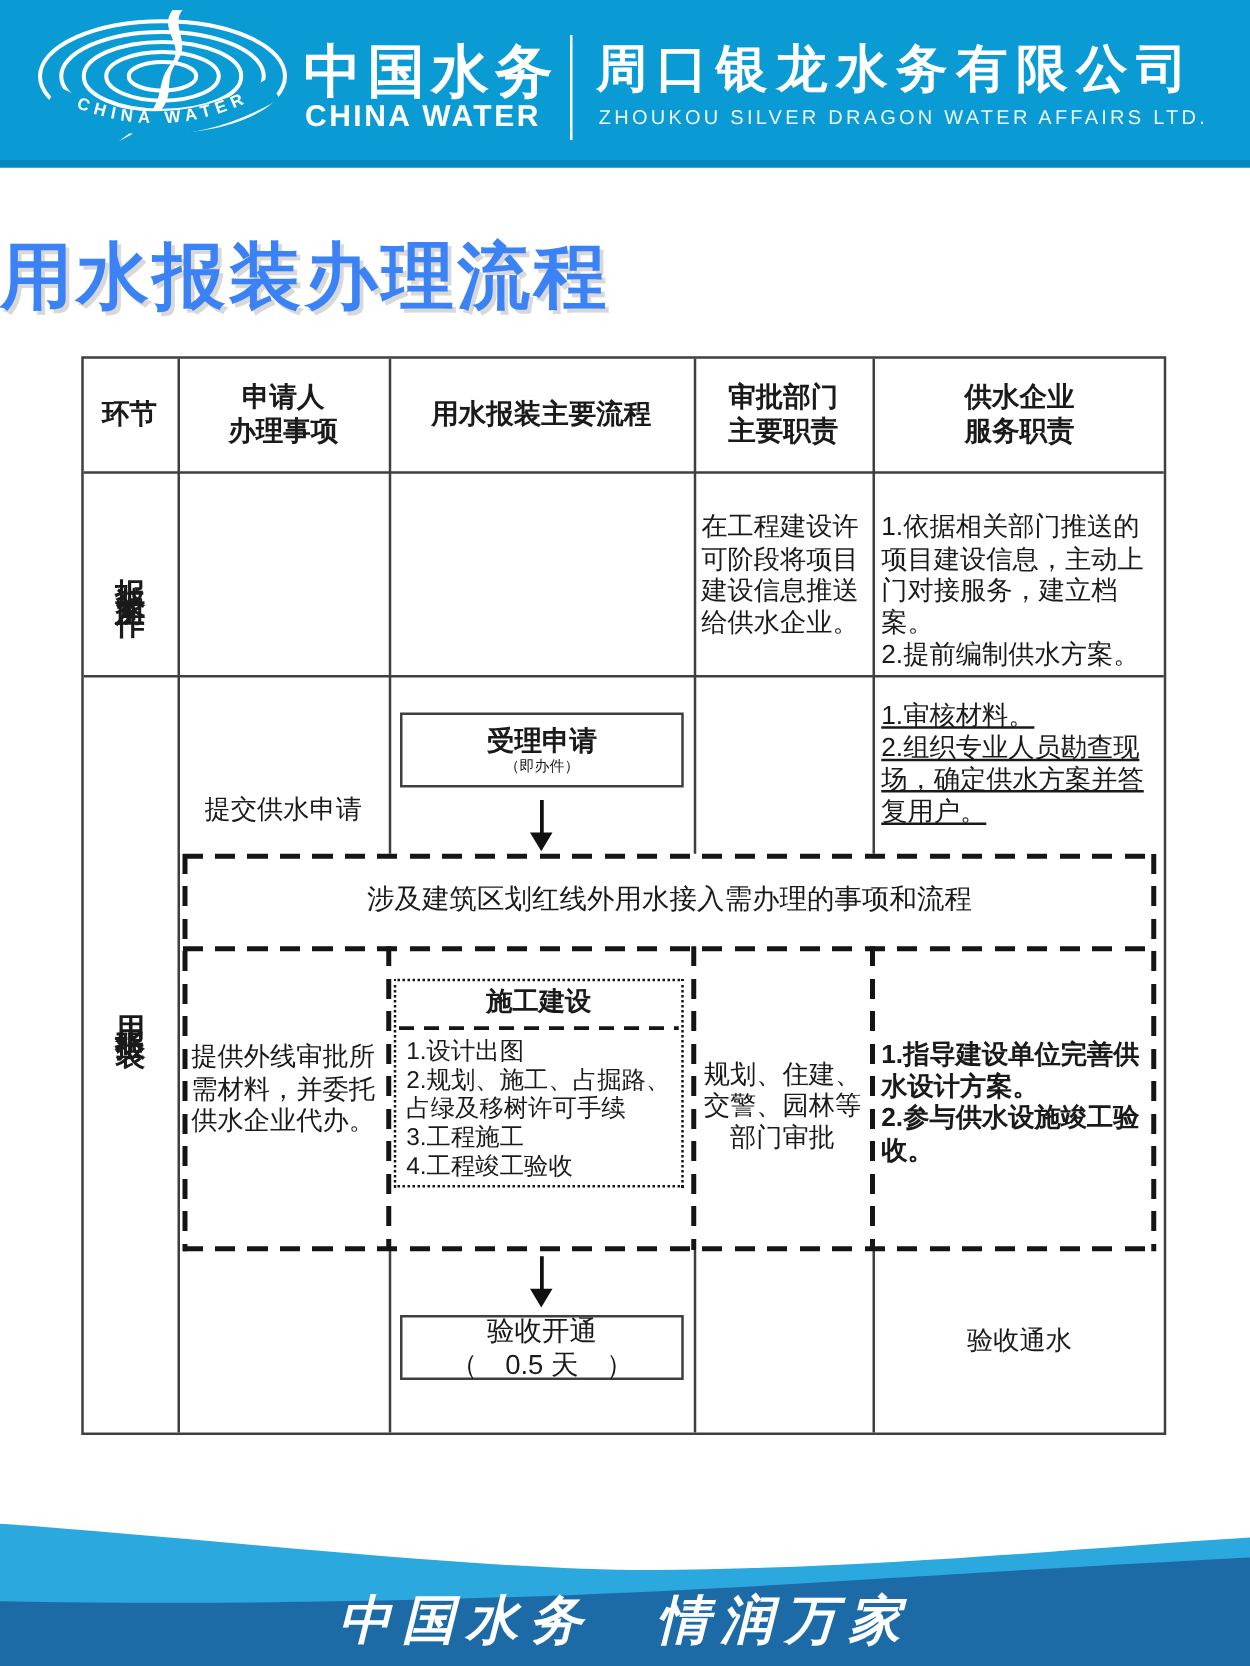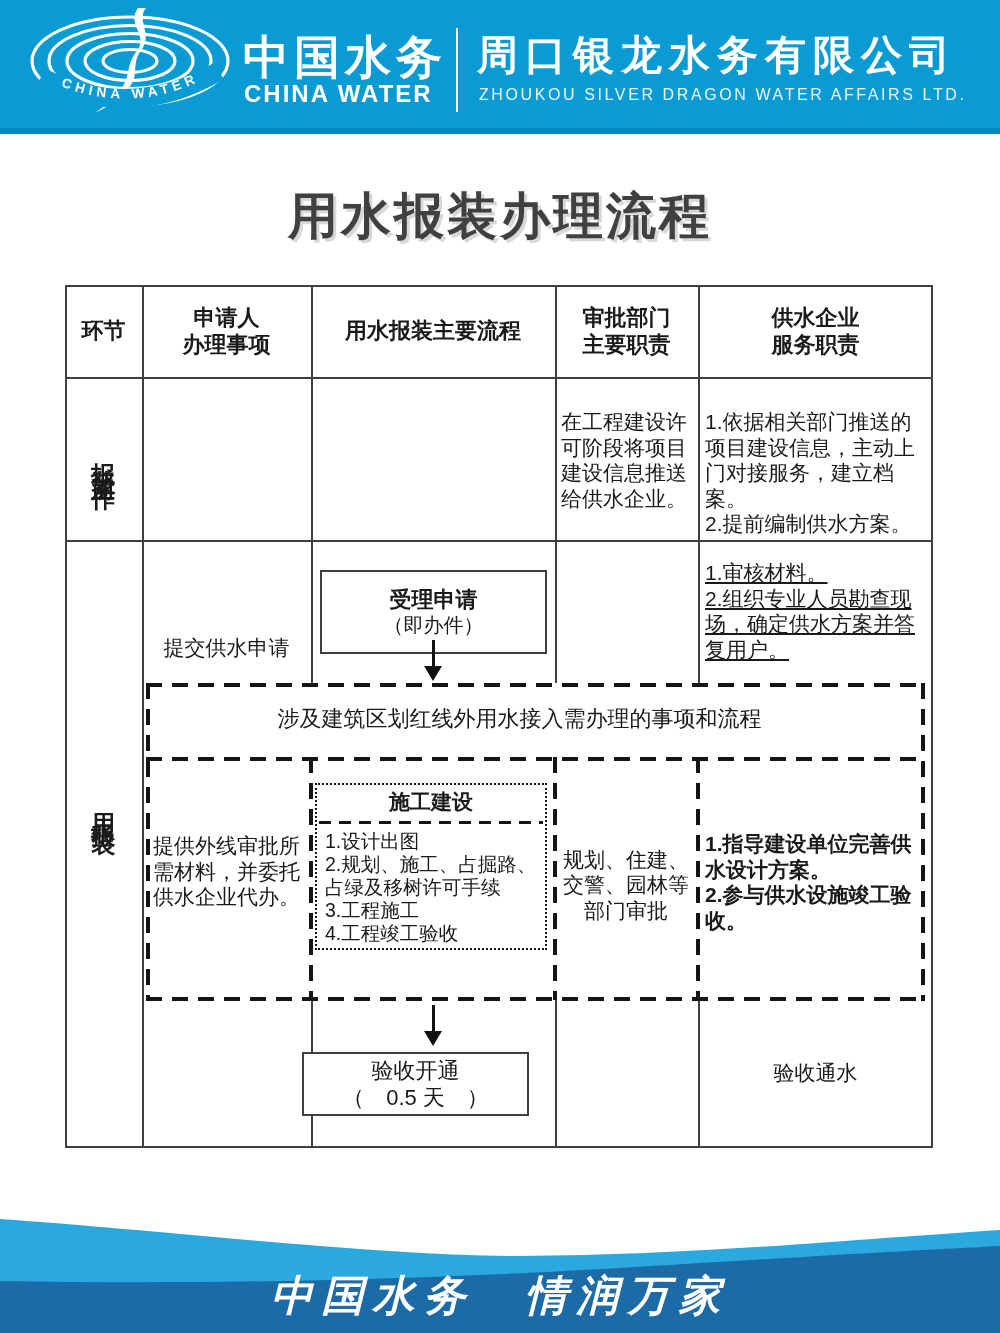--- a/index.html
+++ b/index.html
@@ -10,42 +10,42 @@
   
   .header { position:absolute; left:0; top:0; width:1000px; height:134px; background:#0a9bd4; }
   .header-strip { position:absolute; left:0; top:128px; width:1000px; height:6px; background:#0689bd; }
   .brand-cn { position:absolute; left:243px; top:27px; color:#fff; font-size:46px; font-weight:bold; letter-spacing:5px; font-family:"DejaVu Sans", sans-serif; }
   .brand-en { position:absolute; left:244px; top:80px; color:#fff; font-size:24px; font-weight:bold; letter-spacing:2px; }
   .hdr-divider { position:absolute; left:456px; top:28px; width:2px; height:84px; background:#ffffff; }
   .company-cn { position:absolute; left:477px; top:28px; color:#fff; font-size:41px; font-weight:bold; letter-spacing:7px; font-family:"DejaVu Sans", sans-serif; white-space:nowrap; }
   .company-en { position:absolute; left:479px; top:86px; color:rgba(255,255,255,0.92); font-size:16px; letter-spacing:2.6px; white-space:nowrap; }
 
   
-  .page-title { position:absolute; left:0; top:183px; width:1000px; text-align:center; font-size:50px; font-weight:bold; color:#404040; letter-spacing:3px; font-family:"DejaVu Sans", sans-serif; text-shadow:3px 3px 0 #d8d8d8; }
+  .page-title { position:absolute; left:0; top:183px; width:1000px; text-align:left; font-size:58px; font-weight:bold; color:#3b82f6; letter-spacing:3px; font-family:"DejaVu Sans", sans-serif; text-shadow:3px 3px 0 #d8d8d8; }
 
   
   .tframe { position:absolute; left:65px; top:285px; width:868px; height:863px; border:2px solid #3f3f3f; }
   .vline { position:absolute; width:2px; background:#3f3f3f; }
   .hline { position:absolute; height:2px; background:#3f3f3f; }
 
   
   .dash-h { position:absolute; height:4px; background:repeating-linear-gradient(90deg,#151515 0 16px,transparent 16px 26px); }
   .dash-v { position:absolute; width:4px; background:repeating-linear-gradient(180deg,#151515 0 16px,transparent 16px 26px); }
   .dotted-box { position:absolute; border:2.5px dotted #151515; background:#fff; }
   .dash-sep { position:absolute; height:3px; background:repeating-linear-gradient(90deg,#151515 0 12px,transparent 12px 20px); }
 
   
   .cell { position:absolute; color:#1a1a1a; font-size:21px; line-height:1.22; white-space:pre-line; }
   .flexc { display:flex; align-items:center; justify-content:center; text-align:center; }
   .th { font-weight:bold; font-size:22px; line-height:1.25; }
   .stage-v { writing-mode:vertical-rl; text-orientation:upright; font-weight:bold; font-size:24px; letter-spacing:6px; color:#1a1a1a; }
 
   .flow-box { position:absolute; border:2px solid #3f3f3f; background:#fff; display:flex; flex-direction:column; align-items:center; justify-content:center; color:#1a1a1a; }
   .flow-box .bt { font-size:22px; font-weight:bold; line-height:1.2; }
-  .flow-box .bs { font-size:20px; line-height:1.2; }
+  .flow-box .bs { font-size:12px; line-height:1.2; }
   .flow-box2 .bt2 { font-size:22px; line-height:1.25; }
 
   .arrow-shaft { position:absolute; width:3px; background:#111; }
   .arrow-head { position:absolute; width:0; height:0; border-left:9px solid transparent; border-right:9px solid transparent; border-top:15px solid #111; }
 
   .items { position:absolute; color:#1a1a1a; font-size:19.5px; line-height:1.18; }
 
   
   .footer-svg { position:absolute; left:0; top:1180px; }
   .slogan { position:absolute; left:0; top:1266px; width:1000px; height:60px; display:flex; align-items:center; justify-content:center; color:#ffffff; font-size:42px; font-weight:bold; font-style:italic; letter-spacing:9px; font-family:"DejaVu Serif", serif; }
@@ -105,59 +105,59 @@
   </div>
   <div class="cell" style="left:561px; top:409px; width:134px;">在工程建设许可阶段将项目建设信息推送给供水企业。</div>
   <div class="cell" style="left:705px; top:409px; width:225px;">1.依据相关部门推送的项目建设信息，主动上门对接服务，建立档案。
 2.提前编制供水方案。</div>
 
   <div class="cell flexc" style="left:65px; top:540px; width:77px; height:530px;">
     <span class="stage-v">用水报装</span>
   </div>
 
   <div class="cell flexc" style="left:142px; top:540px; width:169px; height:143px;margin-top:36px;">提交供水申请</div>
-  <div class="flow-box" style="left:320px; top:570px; width:227px; height:84px;">
+  <div class="flow-box" style="left:320px; top:570px; width:227px; height:60px;">
     <div class="bt">受理申请</div>
     <div class="bs">（即办件）</div>
   </div>
   <div class="arrow-shaft" style="left:432px; top:640px; height:27px;"></div>
   <div class="arrow-head" style="left:424px; top:666px;"></div>
   <div class="cell" style="left:705px; top:560px; width:225px;text-decoration:underline;">1.审核材料。
 2.组织专业人员勘查现场，确定供水方案并答复用户。</div>
 
   <div class="dash-h" style="left:146px; top:683px; width:779px;"></div>
   <div class="dash-h" style="left:146px; top:997px; width:779px;"></div>
   <div class="dash-v" style="left:146px; top:683px; height:318px;"></div>
   <div class="dash-v" style="left:921px; top:683px; height:318px;"></div>
   <div class="dash-h" style="left:146px; top:757px; width:779px;"></div>
   <div class="dash-v" style="left:309px; top:757px; height:243px;"></div>
   <div class="dash-v" style="left:553px; top:757px; height:243px;"></div>
   <div class="dash-v" style="left:696px; top:757px; height:243px;"></div>
 
-  <div class="cell flexc" style="left:130px; top:694px; width:779px; height:50px; font-size:22px;">涉及建筑区划红线外用水接入需办理的事项和流程</div>
+  <div class="cell flexc" style="left:146px; top:694px; width:779px; height:50px; font-size:22px;">涉及建筑区划红线外用水接入需办理的事项和流程</div>
 
   <div class="cell" style="left:153px; top:833px; width:158px;">提供外线审批所需材料，并委托供水企业代办。</div>
 
   <div class="dotted-box" style="left:315px; top:783px; width:232px; height:167px;"></div>
   <div class="cell th flexc" style="left:315px; top:787px; width:232px; height:30px; font-size:21px;">施工建设</div>
   <div class="dash-sep" style="left:319px; top:821px; width:224px;"></div>
   <div class="items" style="left:325px; top:830px; width:215px;">
     <div>1.设计出图</div>
     <div>2.规划、施工、占掘路、占绿及移树许可手续</div>
     <div>3.工程施工</div>
     <div>4.工程竣工验收</div>
   </div>
 
   <div class="cell flexc" style="left:556px; top:828px; width:140px; height:114px;">规划、住建、交警、园林等部门审批</div>
   <div class="cell" style="left:705px; top:831px; width:221px;font-weight:bold;">1.指导建设单位完善供水设计方案。
 2.参与供水设施竣工验收。</div>
 
   <div class="arrow-shaft" style="left:432px; top:1005px; height:27px;"></div>
   <div class="arrow-head" style="left:424px; top:1031px;"></div>
-  <div class="flow-box flow-box2" style="left:302px; top:1052px; width:227px; height:64px;">
+  <div class="flow-box flow-box2" style="left:320px; top:1052px; width:227px; height:52px;">
     <div class="bt2">验收开通</div>
     <div class="bt2">（　0.5 天　）</div>
   </div>
   <div class="cell flexc" style="left:698px; top:1000px; width:235px; height:146px;">验收通水</div>
 
   <svg class="footer-svg" width="1000" height="153" viewBox="0 0 1000 153">
     <path fill="#2ba8dd" d="M0,39 C160,50 380,76 520,76 C700,75 870,58 1000,50 L1000,153 L0,153 Z"></path>
     <path fill="#1c6ba7" d="M0,101 C220,105 430,99 620,88 C800,77 920,70 1000,66 L1000,153 L0,153 Z"></path>
   </svg>
   <div class="slogan">中国水务　情润万家</div>

